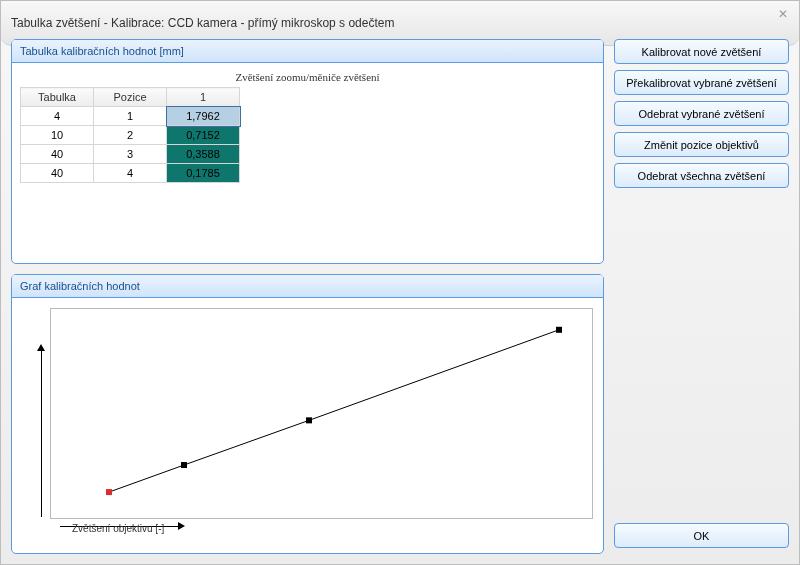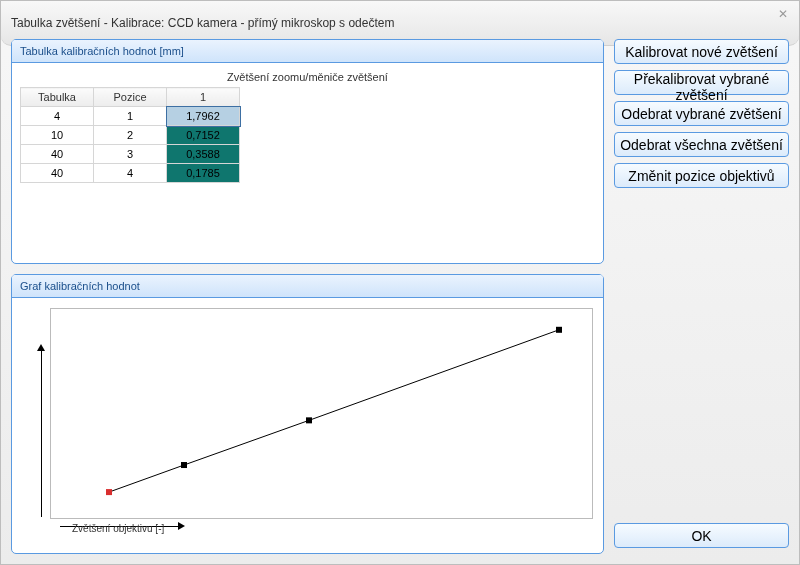--- a/index.html
+++ b/index.html
@@ -100,20 +100,21 @@
     flex: 1;
     position: relative;
   }
 
   
   .caption {
     text-align: center;
     font-size: 11px;
     margin-bottom: 4px;
     color: #333;
+    font-family: Liberation Serif, serif;
   }
   table.calib {
     border-collapse: collapse;
   }
   table.calib th, table.calib td {
     border: 1px solid #d6d6d6;
     text-align: center;
     font-size: 11px;
     padding: 3px 6px;
     min-width: 60px;
@@ -134,21 +135,21 @@
 
   
   .btn {
     display: block;
     width: 100%;
     height: 25px;
     margin-bottom: 6px;
     border: 1px solid #5a9ae1;
     border-radius: 4px;
     background: linear-gradient(#f6fbff, #dcebfb);
-    font-size: 14px;
+    font-size: 11px;
     color: #000;
     cursor: pointer;
     box-sizing: border-box;
     padding: 0;
   }
   .ok-wrap {
     margin-top: auto;
   }
 
   
@@ -307,22 +308,22 @@
             <span class="xlabel">Zvětšení objektivu [-]</span>
           </div>
         </div>
 
       </div>
 
       <div class="right-col">
         <button class="btn">Kalibrovat nové zvětšení</button>
         <button class="btn">Překalibrovat vybrané zvětšení</button>
         <button class="btn">Odebrat vybrané zvětšení</button>
+        <button class="btn">Změnit pozice objektivů</button>
         <button class="btn">Odebrat všechna zvětšení</button>
-        <button class="btn">Změnit pozice objektivů</button>
         <div class="ok-wrap">
           <button class="btn">OK</button>
         </div>
       </div>
 
     </div>
   </div>
 </div>
 
 </body></html>

